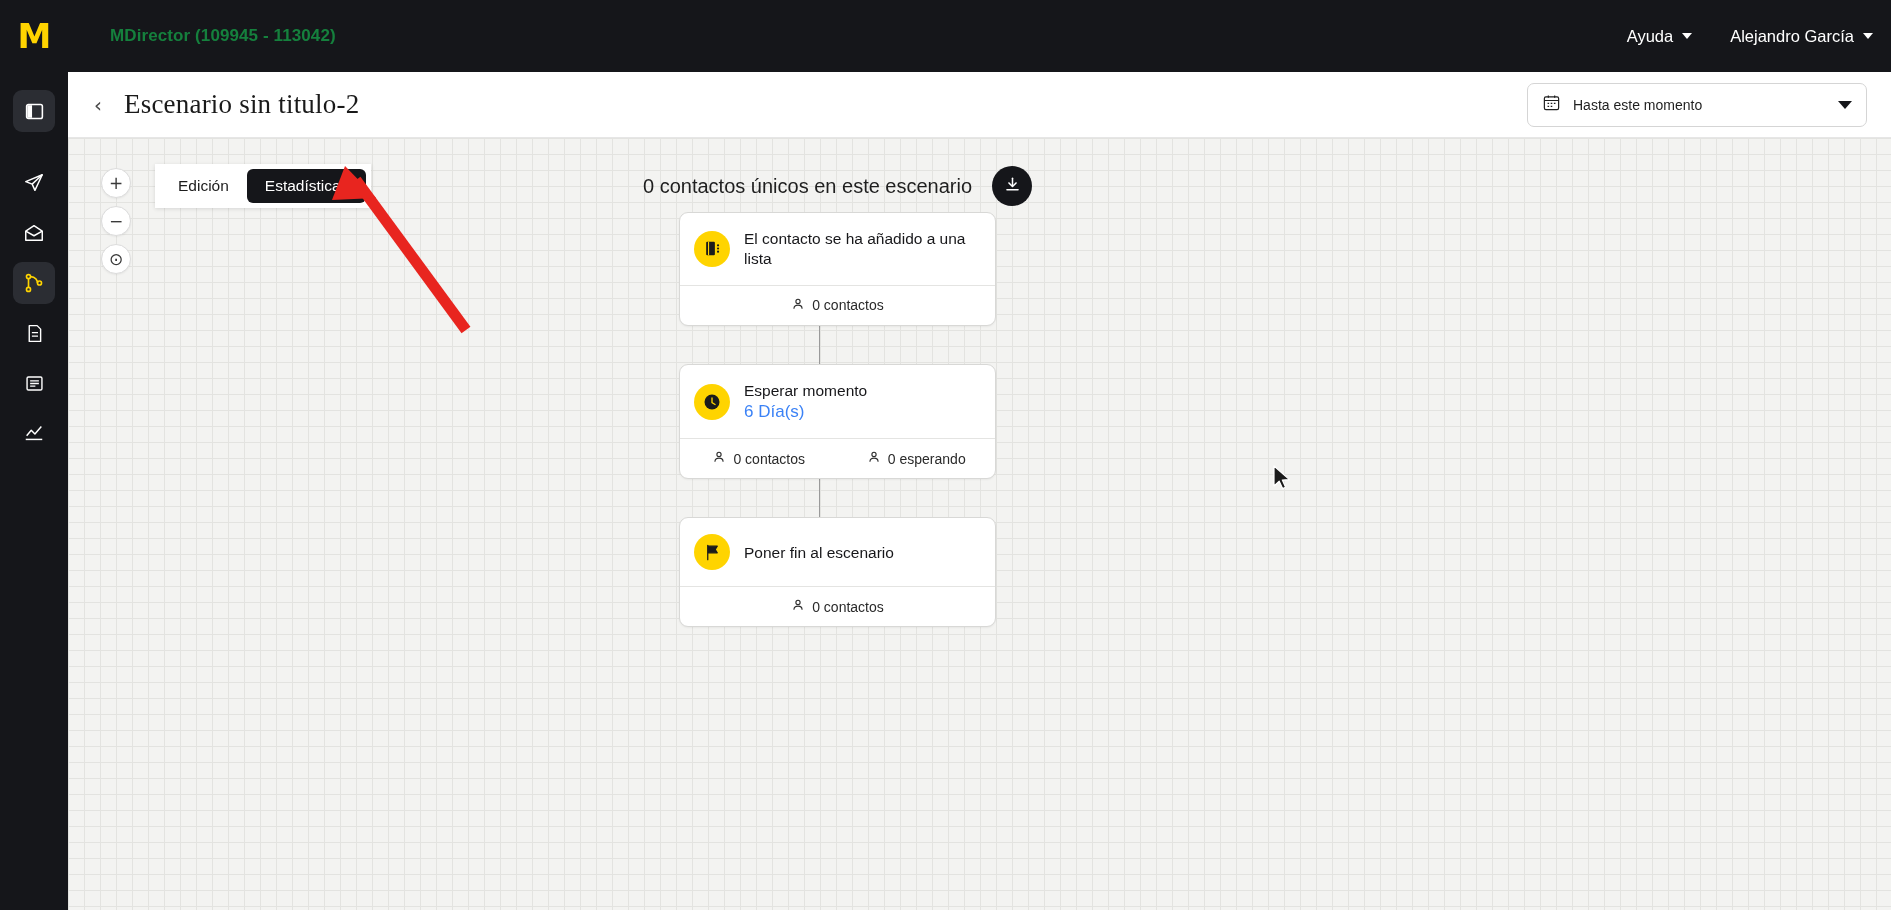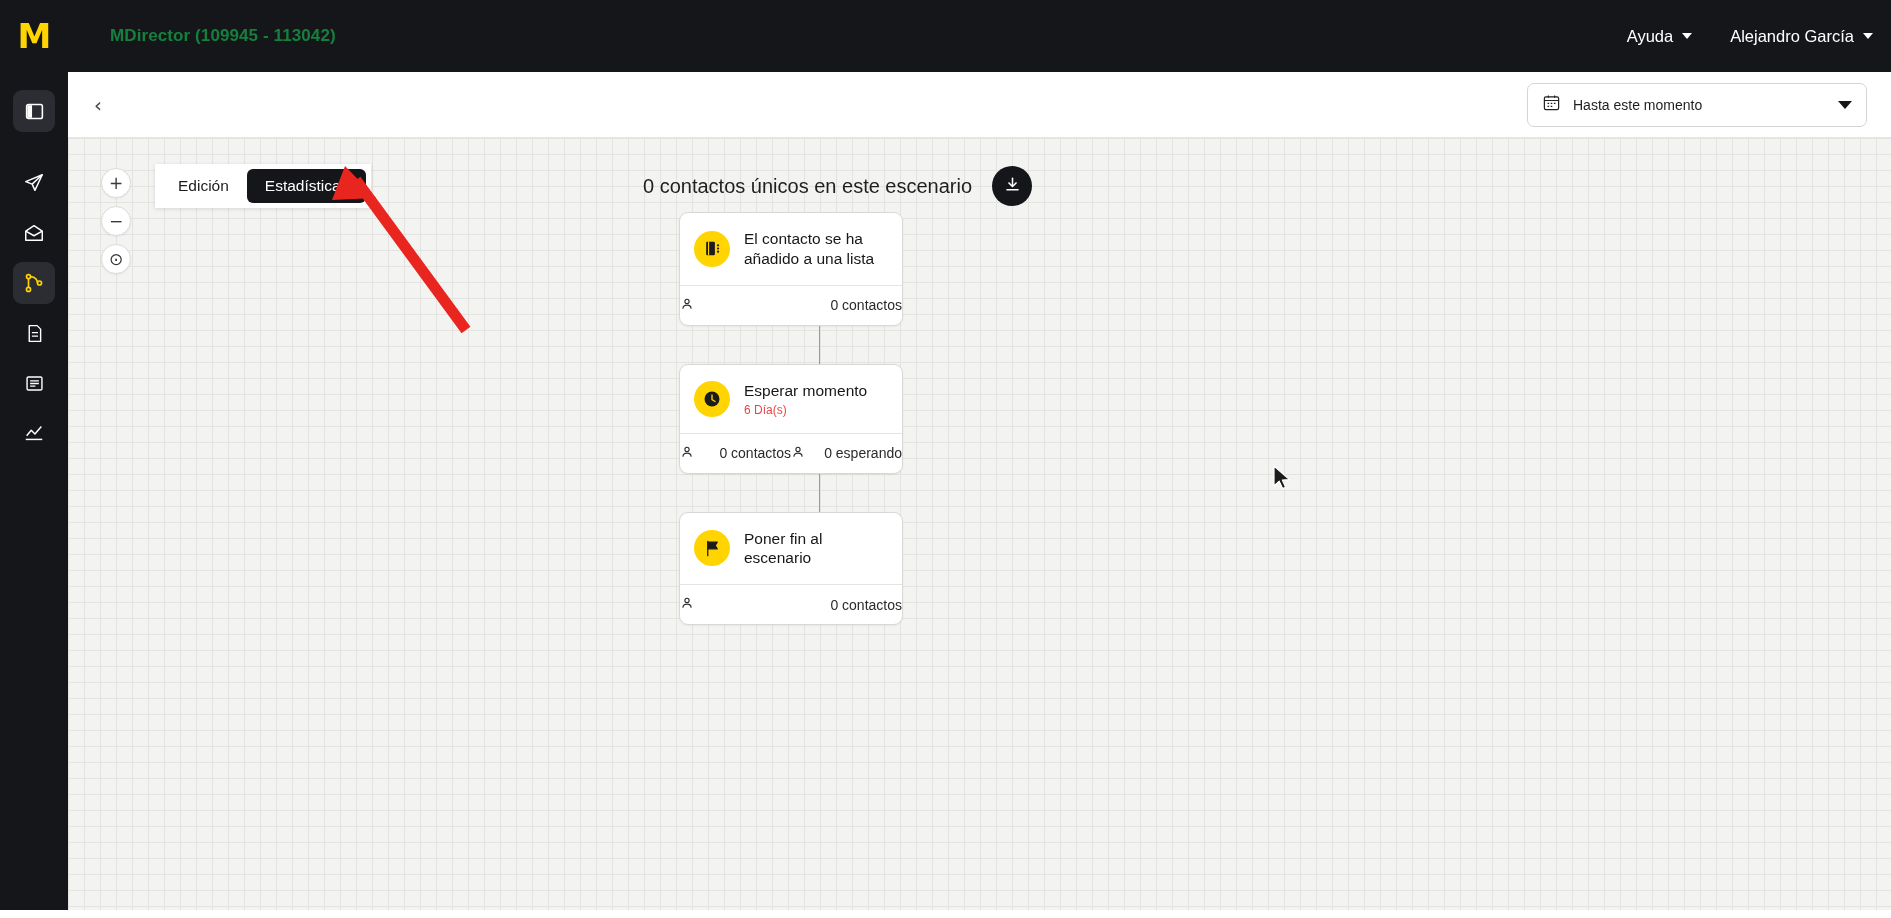--- a/index.html
+++ b/index.html
@@ -199,21 +199,21 @@
     cursor: pointer;
   }
 
   
   .flow {
     position: absolute;
     left: 611px; top: 74px;
     width: 280px;
   }
   .node {
-    width: 224px;
+    width: 317px;
     background: #ffffff;
     border: 1px solid #d8d8d6;
     border-radius: 9px;
     box-shadow: 0 1px 2px rgba(0,0,0,.05);
     position: relative;
   }
   .node-body {
     display: flex; align-items: center;
     gap: 14px;
     padding: 16px 14px;
@@ -225,33 +225,33 @@
     background: #ffd400;
     display: flex; align-items: center; justify-content: center;
   }
   .node-texts { display: flex; flex-direction: column; gap: 2px; }
   .node-title {
     font-size: 15.5px;
     color: #17171a;
     line-height: 1.28;
   }
   .node-sub {
-    font-size: 12px;
-    color: #ef4444;
+    font-size: 17px;
+    color: #3b82f6;
   }
   .node-foot {
     border-top: 1px solid #e4e4e2;
     display: flex; align-items: center;
     height: 40px;
     font-size: 14px;
     color: #2a2a2a;
   }
   .foot-cell {
     flex: 1 1 0;
-    display: flex; align-items: center; justify-content: space-between;
+    display: flex; align-items: center; justify-content: center;
     gap: 7px;
   }
   .connector {
     width: 1px;
     background: #9a9a9a;
     margin: 0 auto;
   }
 
   
   .annot {
@@ -354,20 +354,21 @@
         <svg width="22" height="22" viewBox="0 0 24 24" fill="none" stroke="#ffffff" stroke-width="1.6" stroke-linejoin="round">
           <path d="M3 19 H21"></path>
           <path d="M4 15 L9 9 L13 13 L20 5"></path>
         </svg>
       </span>
     </div>
   </div>
 
   <div class="header">
     <div class="back-arrow">‹</div>
+    <div class="page-title">Escenario sin titulo-2</div>
     <div class="daterange">
       <span>
         <svg width="19" height="19" viewBox="0 0 24 24" fill="none" stroke="#1f1f1f" stroke-width="1.5">
           <rect x="3" y="5" width="18" height="16" rx="2"></rect>
           <path d="M3 9.5 H21 M8 3 V6 M16 3 V6"></path>
           <path d="M7 13 H9 M11 13 H13 M15 13 H17 M7 17 H9 M11 17 H13"></path>
         </svg>
       </span>
       <span class="label">Hasta este momento</span>
       <span class="caret"></span>

